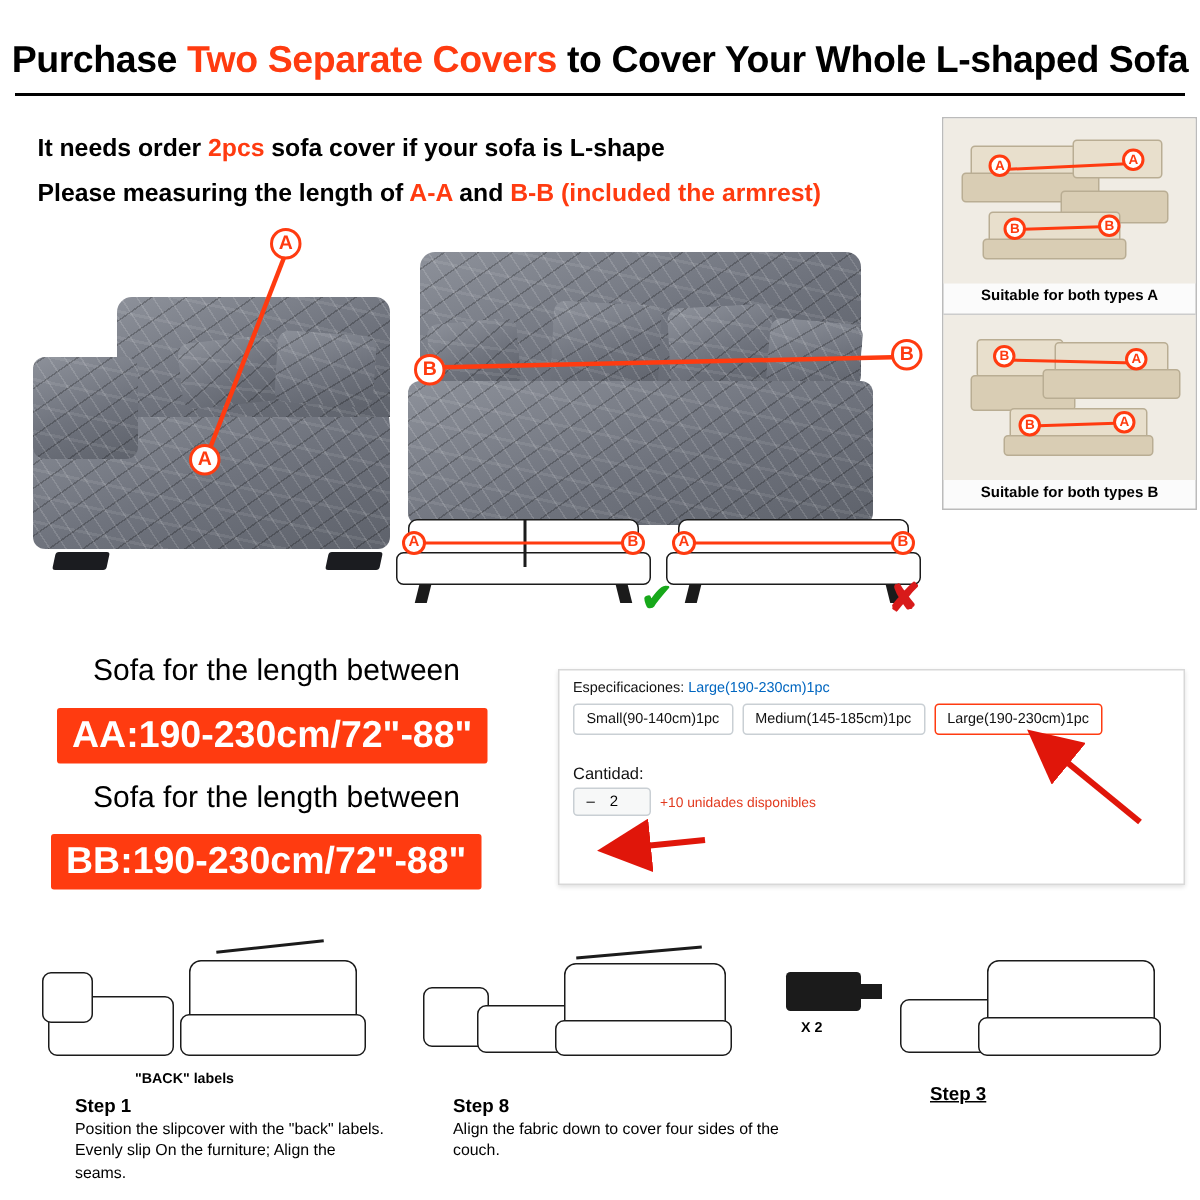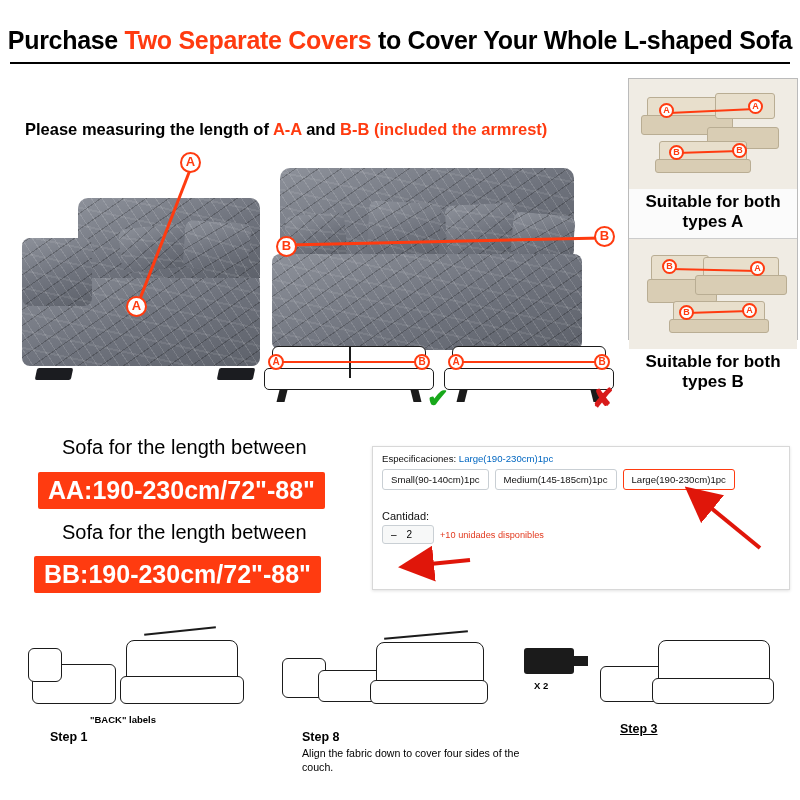--- a/index.html
+++ b/index.html
@@ -103,21 +103,21 @@
   }
   .meas-svg { position: absolute; left:0; top:0; width: 800px; height: 800px; pointer-events:none; }
 
   
   .beige-panel {
     position: absolute; left: 628px; top: 78px; width: 170px; height: 262px;
     border: 1px solid #bbb; background: #fbfbfb;
   }
   .beige-img { position: relative; width: 100%; height: 110px; background: #f0ece4; }
   .caption {
-    font-size: 17px; font-weight: bold; text-align: center; padding: 3px 0 6px;
+    font-size: 10px; font-weight: bold; text-align: center; padding: 3px 0 6px;
   }
   .panel-div { border-top: 1px solid #ccc; }
 
   
   .bsofa { position:absolute; background:#e8dfcc; border:1px solid #b9ad93; border-radius:3px; }
   .bsofa.d { background:#d9cdb4; }
 
   
   .linedraw { position:absolute; }
   .check { position:absolute; color:#17a81a; font-size:26px; font-weight:bold; }
@@ -169,20 +169,23 @@
 </head>
 <body>
 
 <div class="page">
 
   <div class="header">
     <span>Purchase </span><span class="hl">Two Separate Covers</span><span> to Cover Your Whole L-shaped Sofa</span>
   </div>
   <div class="header-rule"></div>
 
+  <div class="subline sub1">
+    <span>It needs order </span><span class="hl">2pcs</span><span> sofa cover if your sofa is L-shape</span>
+  </div>
   <div class="subline sub2">
     <span>Please measuring the length of </span><span class="hl">A-A</span><span> and </span><span class="hl">B-B</span><span class="hl"> (included the armrest)</span>
   </div>
 
   <div class="photo" id="chaise">
     <div class="seat">
         <div class="sofa-tex"></div>
       </div>
     <div class="backrest">
         <div class="sofa-tex"></div>
@@ -356,19 +359,20 @@
   <div class="linedraw" style="left:518px; top:626px; width:260px; height:90px;">
     <div class="ld-box" style="left:82px; top:40px; width:66px; height:36px; border-radius:6px;"></div>
     <div class="ld-box" style="left:140px; top:14px; width:112px; height:46px; border-radius:8px;"></div>
     <div class="ld-box" style="left:134px; top:52px; width:122px; height:26px; border-radius:6px;"></div>
     <div style="position:absolute; left:6px; top:22px; width:50px; height:26px; background:#1b1b1b; border-radius:3px;"></div>
     <div style="position:absolute; left:56px; top:30px; width:14px; height:10px; background:#1b1b1b;"></div>
   </div>
   <div class="black-label" style="left:534px; top:680px;">X 2</div>
 
   <div class="step-title" style="left:50px; top:730px;">Step 1</div>
+  <div class="step-text" style="left:50px; top:746px; width:210px;">Position the slipcover with the  "back" labels. Evenly slip On the furniture; Align the seams.</div>
 
   <div class="step-title" style="left:302px; top:730px;">Step 8</div>
   <div class="step-text" style="left:302px; top:746px; width:230px;">Align the fabric down to cover four sides of the couch.</div>
 
   <div class="step-title" style="left:620px; top:722px;text-decoration:underline;">Step 3</div>
 
 </div>
 
 </body></html>

